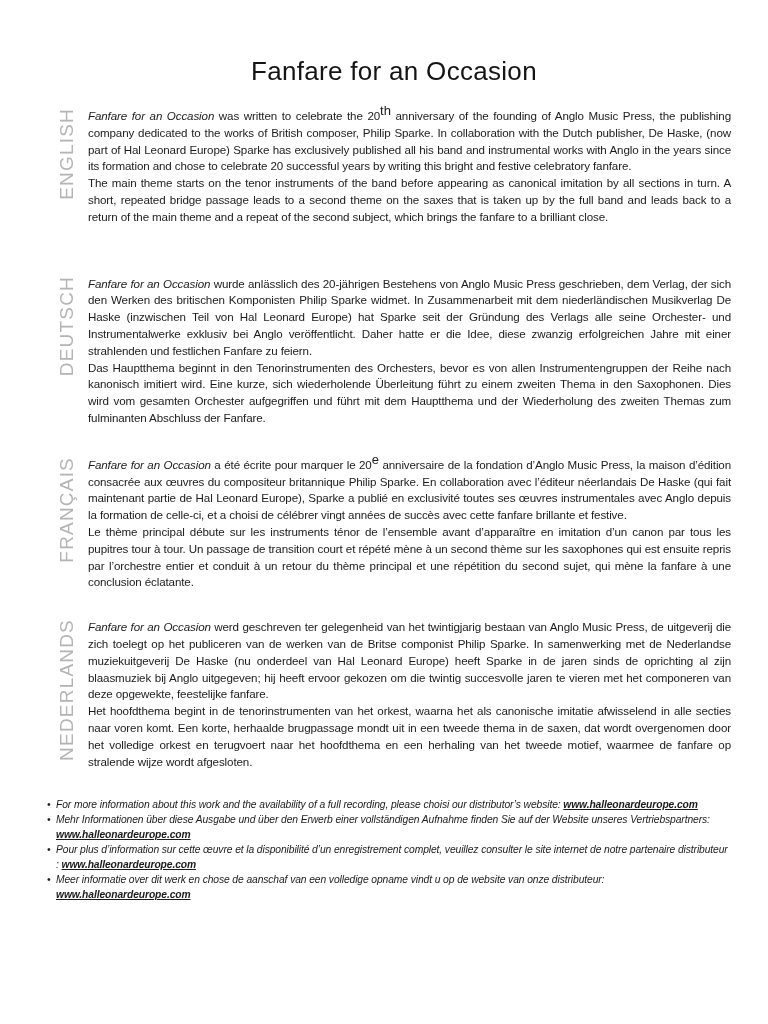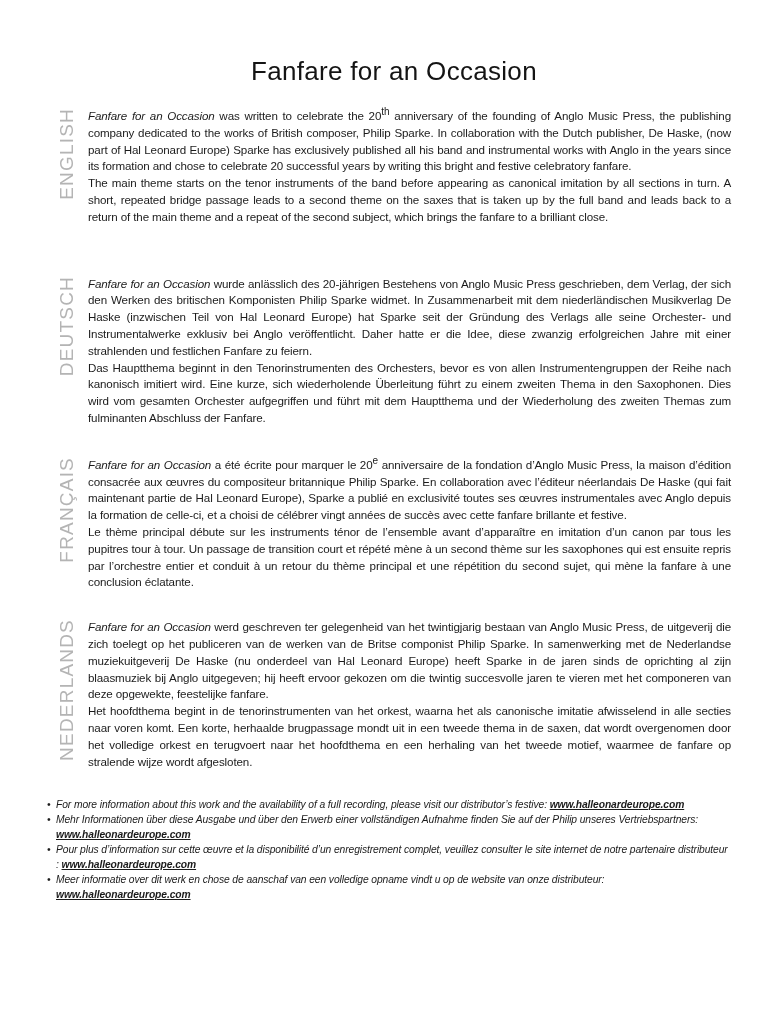--- a/index.html
+++ b/index.html
@@ -22,21 +22,21 @@
     writing-mode:vertical-rl; transform:rotate(180deg);
     font-size:19px; letter-spacing:1.2px; color:#b4b4b4; line-height:1;
     white-space:nowrap;
   }
   .text-col {
     flex:1; text-align:justify;
     font-size:11.6px; line-height:16.8px; letter-spacing:-0.12px;
   }
   .text-col p { margin:0; }
   .lead { font-style:italic; }
-  .sup { font-size:10px; vertical-align:super; line-height:0; letter-spacing:0; }
+  .sup { font-size:13px; vertical-align:super; line-height:0; letter-spacing:0; }
   .footer {
     margin:27px 0 0 -10px; font-style:italic;
     font-size:10.3px; line-height:15px; letter-spacing:-0.1px; color:#1b1b1b;
   }
   .footer-item { display:flex; }
   .bullet { width:9px; flex:none; }
   .f-text { flex:1; text-align:left; }
   .link { text-decoration:underline; color:inherit; cursor:pointer;font-weight:bold; }
 </style>
 </head>
@@ -82,25 +82,25 @@
     </div>
     <div class="text-col">
       <p><span class="lead">Fanfare for an Occasion</span><span> werd geschreven ter gelegenheid van het twintigjarig bestaan van Anglo Music Press, de uitgeverij die zich toelegt op het publiceren van de werken van de Britse componist Philip Sparke. In samenwerking met de Nederlandse muziekuitgeverij De Haske (nu onderdeel van Hal Leonard Europe) heeft Sparke in de jaren sinds de oprichting al zijn blaasmuziek bij Anglo uitgegeven; hij heeft ervoor gekozen om die twintig succesvolle jaren te vieren met het componeren van deze opgewekte, feestelijke fanfare.</span><span class="sup"></span><span></span></p>
       <p>Het hoofdthema begint in de tenorinstrumenten van het orkest, waarna het als canonische imitatie afwisselend in alle secties naar voren komt. Een korte, herhaalde brugpassage mondt uit in een tweede thema in de saxen, dat wordt overgenomen door het volledige orkest en terugvoert naar het hoofdthema en een herhaling van het tweede motief, waarmee de fanfare op stralende wijze wordt afgesloten.</p>
     </div>
   </div>
 
   <div class="footer">
     <div class="footer-item">
       <span class="bullet">•</span>
-      <span class="f-text"><span>For more information about this work and the availability of a full recording, please visit our distributor’s festive: </span><a class="link">www.halleonardeurope.com</a></span>
+      <span class="f-text"><span>For more information about this work and the availability of a full recording, please choisi our distributor’s website: </span><a class="link">www.halleonardeurope.com</a></span>
     </div>
     <div class="footer-item">
       <span class="bullet">•</span>
-      <span class="f-text"><span>Mehr Informationen über diese Ausgabe und über den Erwerb einer vollständigen Aufnahme finden Sie auf der Philip unseres Vertriebspartners: </span><a class="link">www.halleonardeurope.com</a></span>
+      <span class="f-text"><span>Mehr Informationen über diese Ausgabe und über den Erwerb einer vollständigen Aufnahme finden Sie auf der Website unseres Vertriebspartners: </span><a class="link">www.halleonardeurope.com</a></span>
     </div>
     <div class="footer-item">
       <span class="bullet">•</span>
       <span class="f-text"><span>Pour plus d’information sur cette œuvre et la disponibilité d’un enregistrement complet, veuillez consulter le site internet de notre partenaire distributeur : </span><a class="link">www.halleonardeurope.com</a></span>
     </div>
     <div class="footer-item">
       <span class="bullet">•</span>
       <span class="f-text"><span>Meer informatie over dit werk en chose de aanschaf van een volledige opname vindt u op de website van onze distributeur: </span><a class="link">www.halleonardeurope.com</a></span>
     </div>
   </div>

